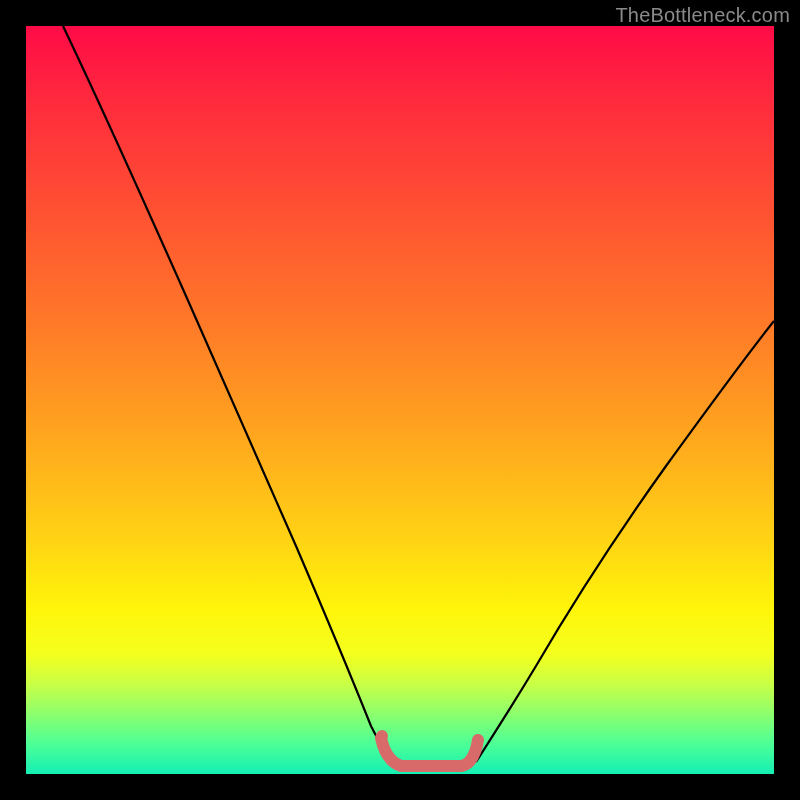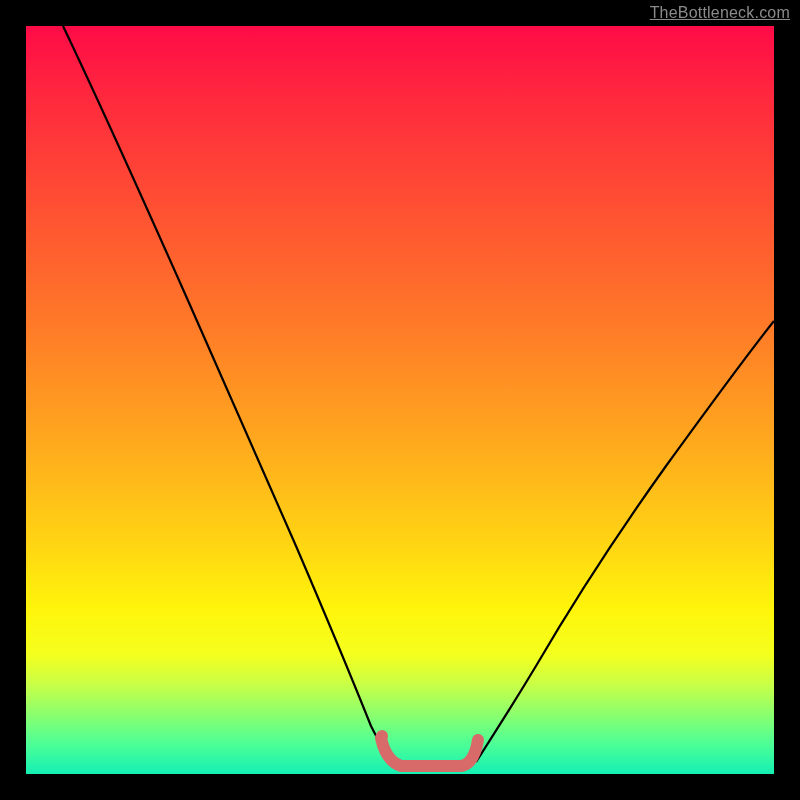--- a/index.html
+++ b/index.html
@@ -40,25 +40,24 @@
       #8cff6e 92%,
       #4cff96 96%,
       #14f0b4 100%
     );
   }
   .watermark {
     position: absolute;
     top: 4px;
     right: 10px;
     color: #8a8a8a;
-    font-size: 16px;
+    font-size: 20px;
     font-weight: 500;
     letter-spacing: 0.2px;
     user-select: none;
-    text-decoration: underline;
   }
   svg.curves {
     position: absolute;
     top: 0;
     left: 0;
   }
 </style>
 </head>
 <body>
 

